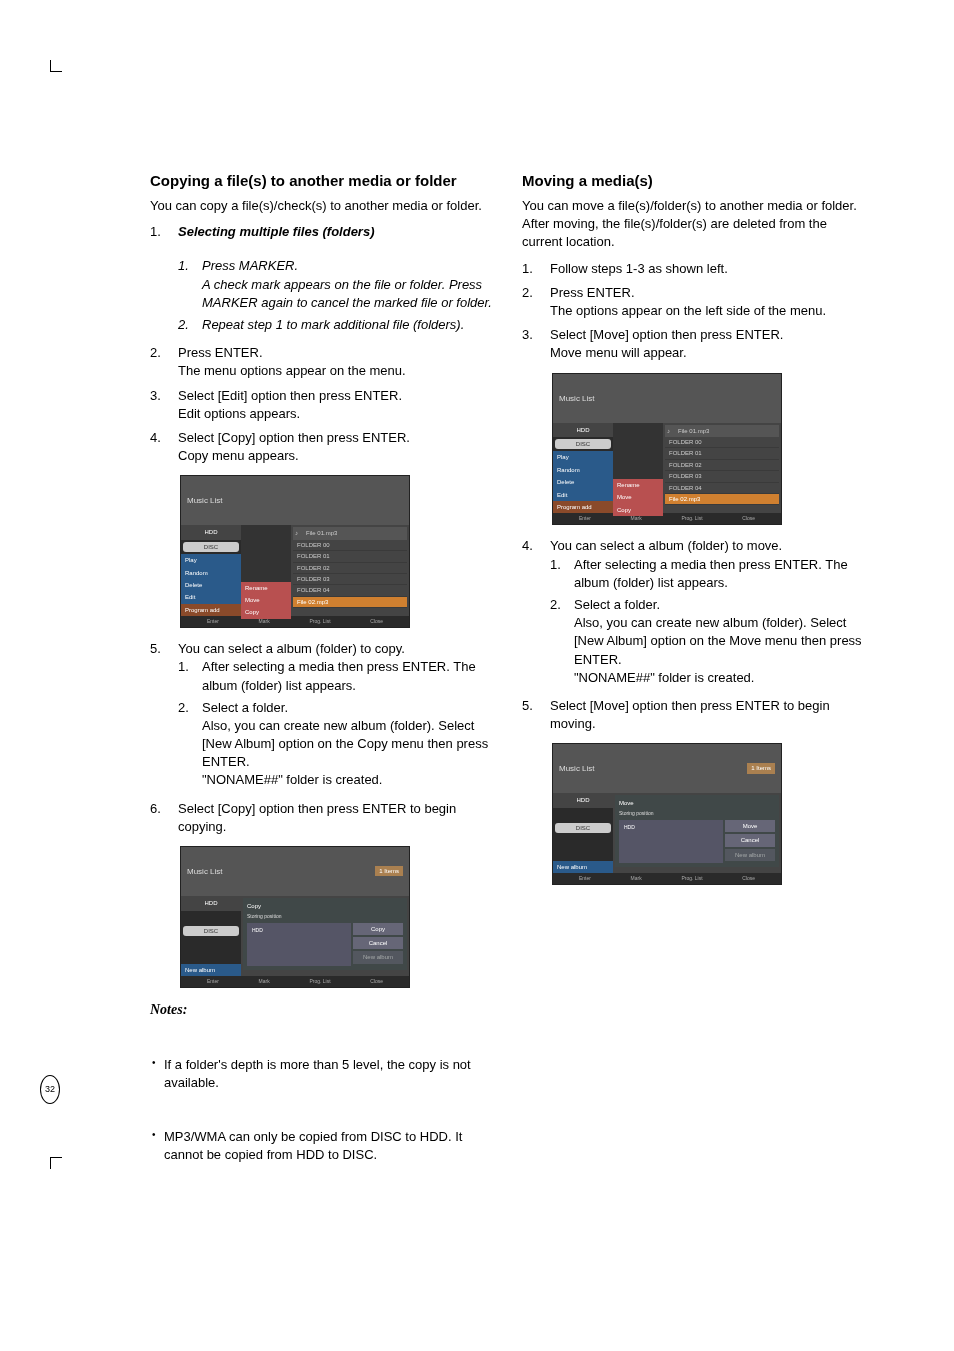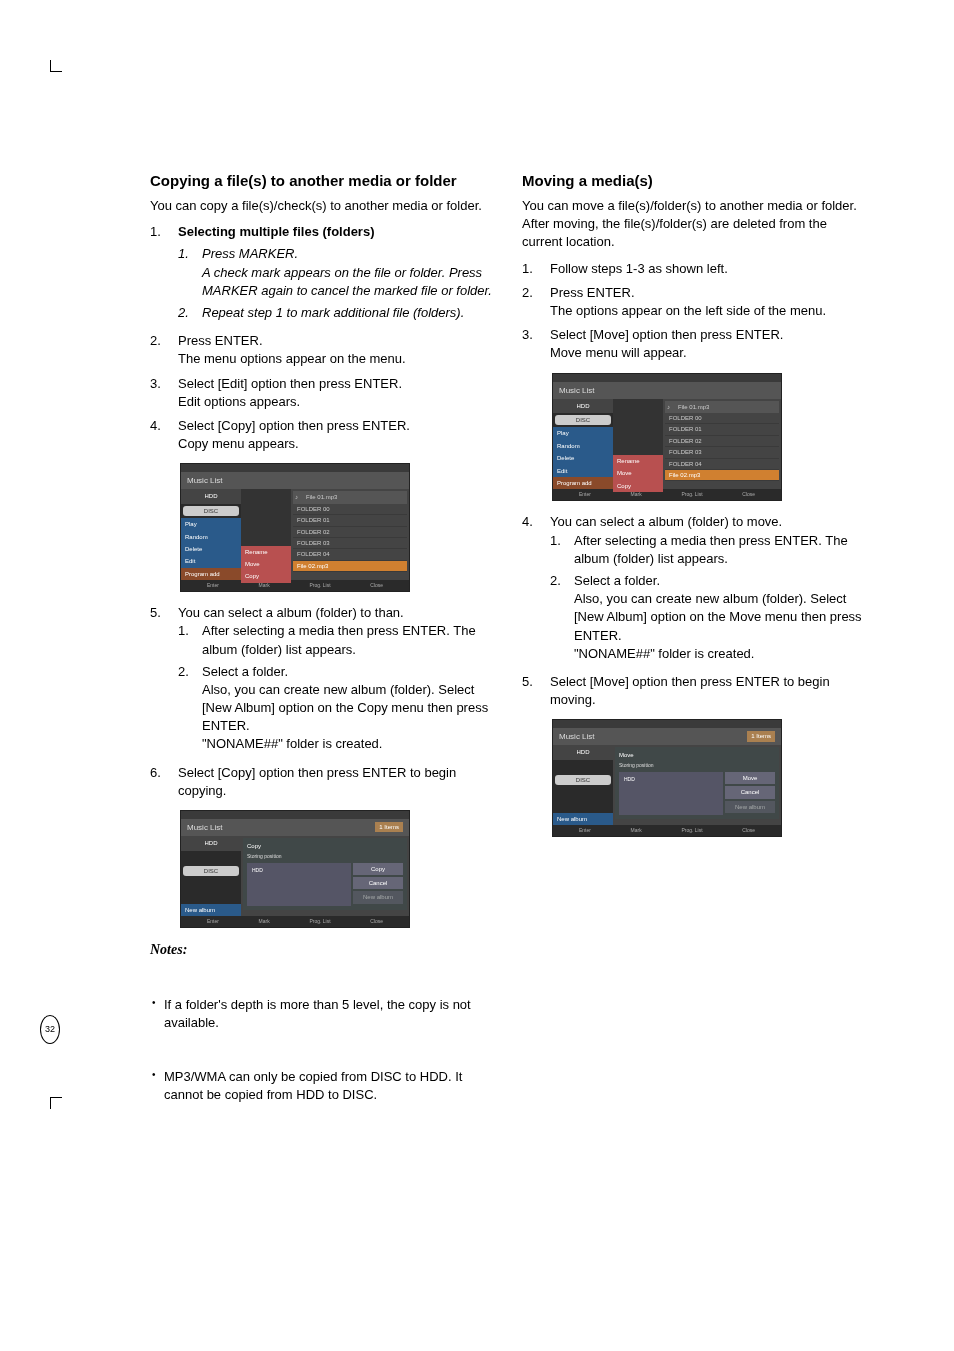--- a/index.html
+++ b/index.html
@@ -61,21 +61,22 @@
     }
     ol.main-list > li > .num {
       width: 28px;
       flex-shrink: 0;
     }
     ol.main-list > li > .content {
       flex: 1;
     }
     .sub-heading {
       font-weight: bold;
-      margin-bottom: 4px;
+      font-style: italic;
+      margin-bottom: 16px;
     }
     ol.sub-list {
       list-style: none;
       padding-left: 0;
     }
     ol.sub-list > li {
       display: flex;
       margin-bottom: 4px;
       font-style: italic;
     }
@@ -92,24 +93,23 @@
     .screenshot {
       width: 230px;
       margin: 10px 0 12px 30px;
       background: #3a3a3a;
       border: 1px solid #222;
       color: #ccc;
       font-size: 7px;
     }
     .screenshot-title {
       background: #555;
-      padding: 3px 6px;
+      padding: 19px 6px;
       color: #ddd;
       font-size: 8px;
-      margin-top: 8px;
     }
     .screenshot-body {
       display: flex;
       min-height: 80px;
       background: #333;
     }
     .screenshot-sidebar {
       width: 60px;
       background: #2a2a2a;
       display: flex;
@@ -325,21 +325,21 @@
         <span>Mark</span>
         <span>Prog. List</span>
         <span>Close</span>
       </div>
     </div>
 
     <ol class="main-list">
       <li>
         <span class="num">5.</span>
         <div class="content">
-          <span>You can select a album (folder) to than.</span>
+          <span>You can select a album (folder) to copy.</span>
           <ol class="sub-list no-italic">
             <li>
               <span class="snum">1.</span>
               <span class="scontent">After selecting a media then press ENTER. The album (folder) list appears.</span>
             </li>
             <li>
               <span class="snum">2.</span>
               <span class="scontent">Select a folder.<br>Also, you can create new album (folder). Select [New Album] option on the Copy menu then press ENTER.<br>"NONAME##" folder is created.</span>
             </li>
           </ol>

